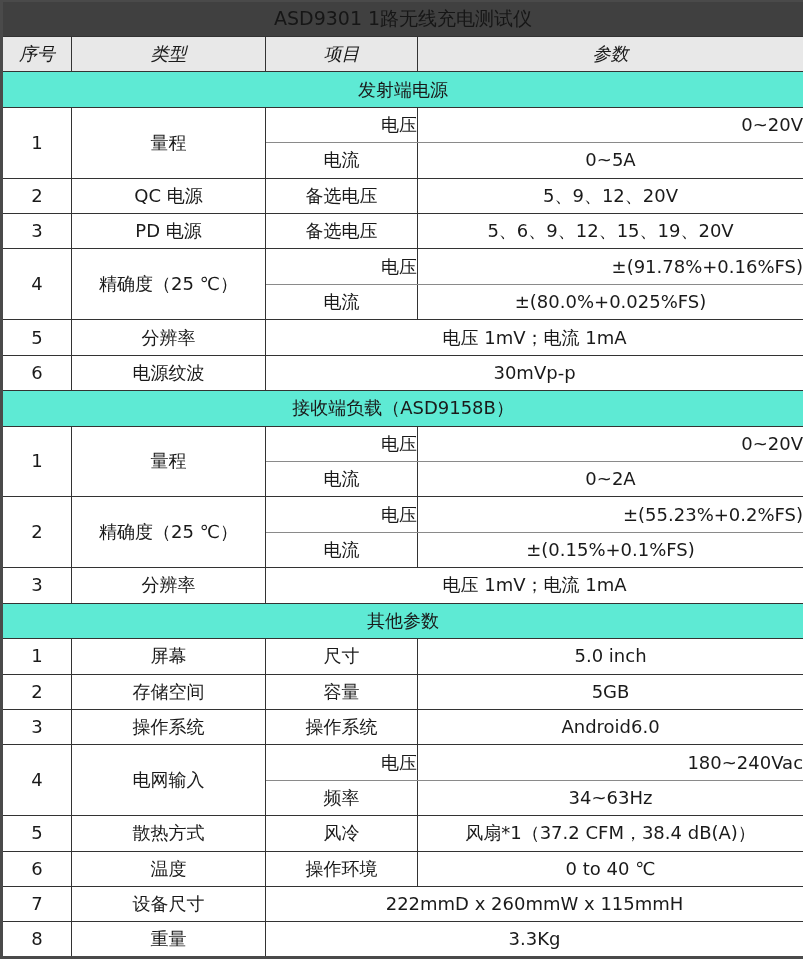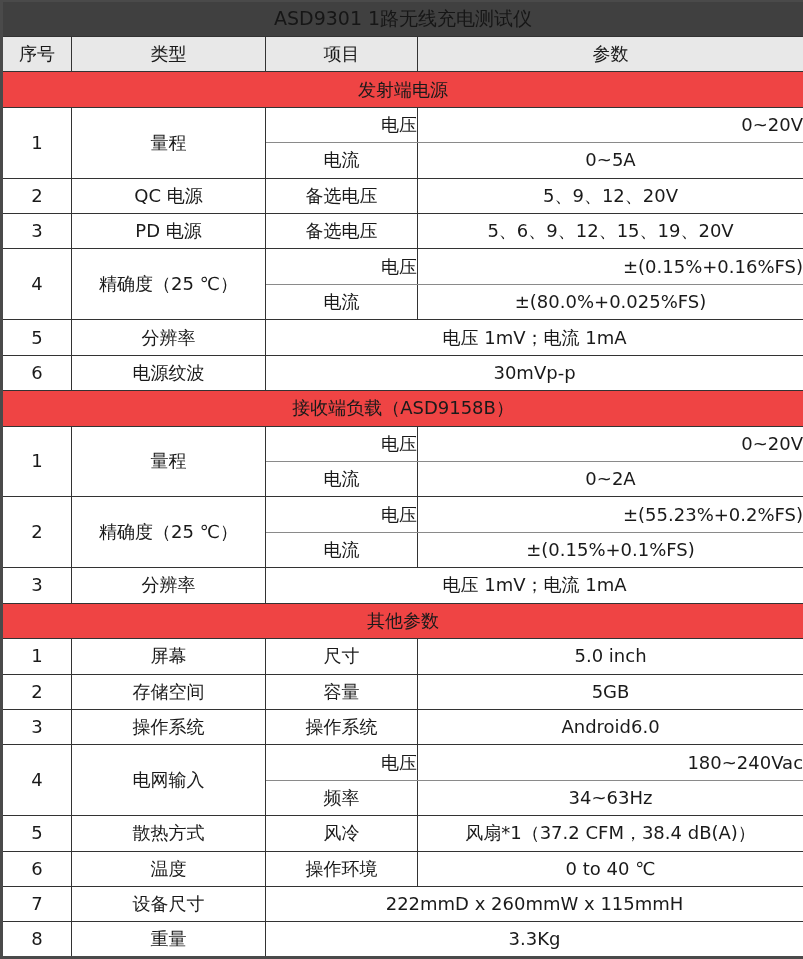--- a/index.html
+++ b/index.html
@@ -40,23 +40,24 @@
   .spec-table tr { height: 27px; margin-top: 40px; }
   .title-row td {
     background: #404040;
     color: #161616;
     font-size: 19px;
     border-color: #333333;
   }
   .header-row th {
     background: #e8e8e8;
     color: #1a1a1a;
+    font-style: italic;
   }
   .section-row td {
-    background: #ef4444;
+    background: #5eead4;
     color: #1a1a1a;
   }
   td.sub-top { border-bottom: 1px solid #8a8a8a; text-align: right; }
   td.sub-bottom { border-top: 1px solid #701a75; }
   td.col-item, td.col-param { background: #ffffff; }
 </style>
 </head>
 <body>
 
 <table class="spec-table">
@@ -105,21 +106,21 @@
       <td>3</td>
       <td>PD 电源</td>
       <td>备选电压</td>
       <td>5、6、9、12、15、19、20V</td>
     </tr>
 
     <tr>
       <td rowspan="2">4</td>
       <td rowspan="2">精确度（25 ℃）</td>
       <td class="sub-top">电压</td>
-      <td class="sub-top">±(0.15%+0.16%FS)</td>
+      <td class="sub-top">±(91.78%+0.16%FS)</td>
     </tr>
     <tr>
       <td class="sub-bottom">电流</td>
       <td class="sub-bottom">±(80.0%+0.025%FS)</td>
     </tr>
 
     <tr>
       <td>5</td>
       <td>分辨率</td>
       <td colspan="2">电压 1mV；电流 1mA</td>

